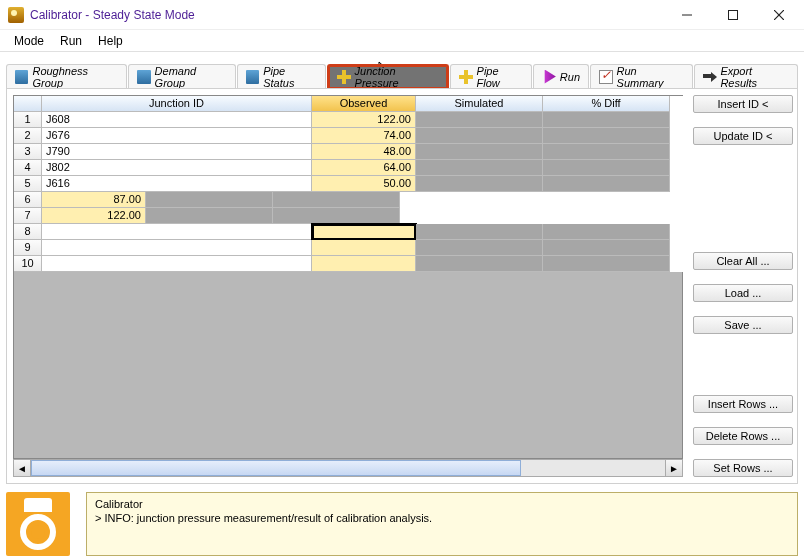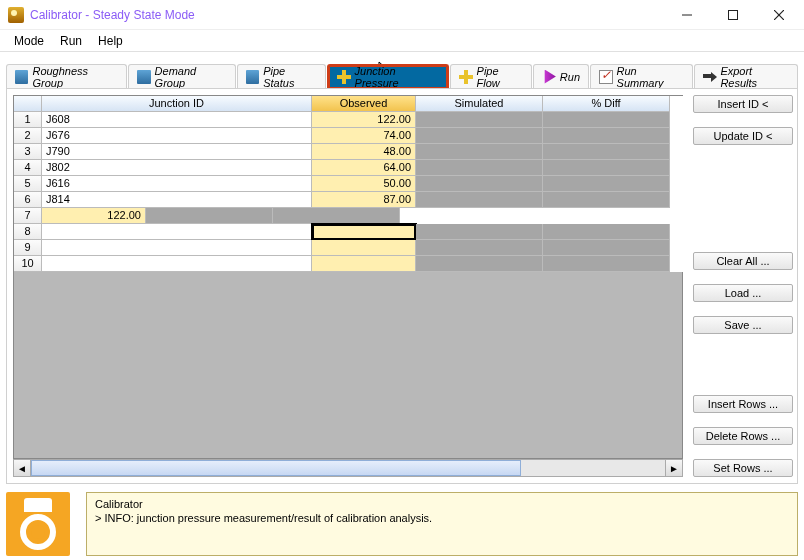--- a/index.html
+++ b/index.html
@@ -3,32 +3,32 @@
 <meta charset="utf-8">
 <style>
   * { box-sizing: border-box; }
   html, body { margin: 0; padding: 0; }
   body { font-family: 'Segoe UI', Tahoma, sans-serif; font-size: 11px; background: #fff; width: 804px; height: 560px; overflow: hidden; }
 
   
   .title-bar { height: 30px; display: flex; align-items: center; padding: 0 2px 0 8px; background: #fff; border-bottom: 1px solid #eee; }
   .title-icon { width: 16px; height: 16px; margin-right: 6px; display: inline-block; background: linear-gradient(180deg,#e0b030,#a06000); border-radius: 2px; position: relative; }
   .title-icon::after { content:''; position:absolute; top:3px; left:3px; width:6px; height:6px; background:#fff3b0; border-radius:50%; }
-  .title-text { flex: 1; font-size: 12px; color: #8b5cf6; }
+  .title-text { flex: 1; font-size: 12px; color: #4c1d95; }
   .win-btns { display:flex; }
   .win-btn { width: 46px; height: 30px; display:flex; align-items:center; justify-content:center; color:#222; font-size: 14px; }
 
   
   .menu-bar { height: 22px; display:flex; align-items:center; padding: 0 6px; border-bottom: 1px solid #e0e0e0; }
   .menu-item { padding: 2px 8px; font-size: 12px; }
 
   
   .tab-strip { padding: 8px 6px 0 6px; height: 36px; display:flex; align-items:flex-end; gap:1px;font-style:italic; }
   .tab { display:flex; align-items:center; height: 24px; padding: 0 8px; background:#f7f7f7; border:1px solid #cfcfcf; border-bottom:none; border-radius:3px 3px 0 0; font-size: 11px; cursor:pointer; gap:4px; }
-  .tab.active { background:#0369a1; border-color:#ce3d18; border-width:2px; box-shadow: 0 0 0 1px #ce3d18 inset; position:relative; z-index:2; }
+  .tab.active { background:#737373; border-color:#ce3d18; border-width:2px; box-shadow: 0 0 0 1px #ce3d18 inset; position:relative; z-index:2; }
   .tab-icon { width:14px; height:14px; display:inline-block; }
   .tab-icon-folder { background: linear-gradient(#5ea4d6,#2e6da0); border-radius:1px; }
   .tab-icon-junc { position:relative; }
   .tab-icon-junc::before { content:''; position:absolute; left:5px; top:0; width:4px; height:14px; background:#e9c22b; }
   .tab-icon-junc::after  { content:''; position:absolute; left:0; top:5px; width:14px; height:4px; background:#e9c22b; }
   .tab-icon-run { background:linear-gradient(90deg,#d43fdc,#8d15a0); clip-path: polygon(20% 0, 100% 50%, 20% 100%); }
   .tab-icon-doc { border:1px solid #888; background:#fff; position:relative; }
   .tab-icon-doc::after { content:'✓'; position:absolute; top:-2px; left:1px; color:#c03020; font-size:12px; line-height:12px; }
   .tab-icon-export { position:relative; }
   .tab-icon-export::before { content:''; position:absolute; left:0; top:4px; width:10px; height:4px; background:#333; }
@@ -181,21 +181,20 @@
         </div>
         <div class="row">
           <div class="cell rowhead">5</div>
           <div class="cell c-junc">J616</div>
           <div class="cell c-obs">50.00</div>
           <div class="cell c-sim disabled-area"></div>
           <div class="cell c-diff disabled-area"></div>
         </div>
         <div class="row">
           <div class="cell rowhead">6</div>
-          <div class="cell c-junc">J814</div>
           <div class="cell c-obs">87.00</div>
           <div class="cell c-sim disabled-area"></div>
           <div class="cell c-diff disabled-area"></div>
         </div>
         <div class="row">
           <div class="cell rowhead">7</div>
           <div class="cell c-obs">122.00</div>
           <div class="cell c-sim disabled-area"></div>
           <div class="cell c-diff disabled-area"></div>
         </div>

